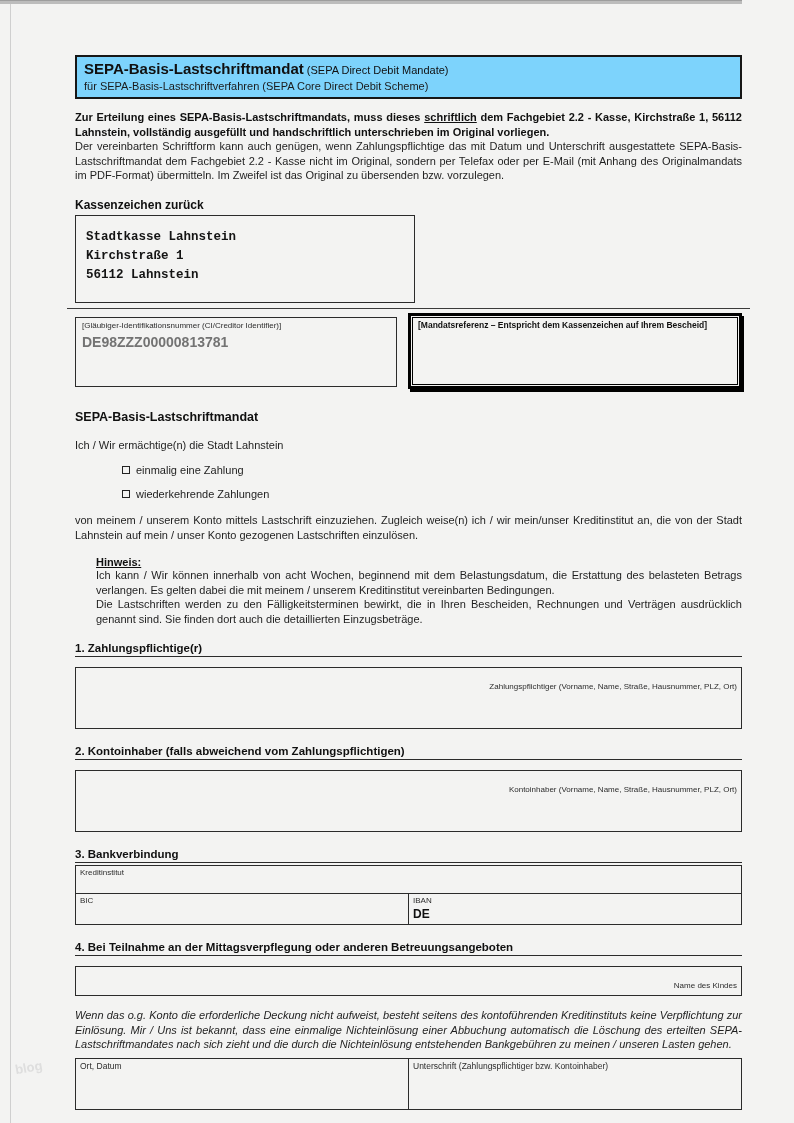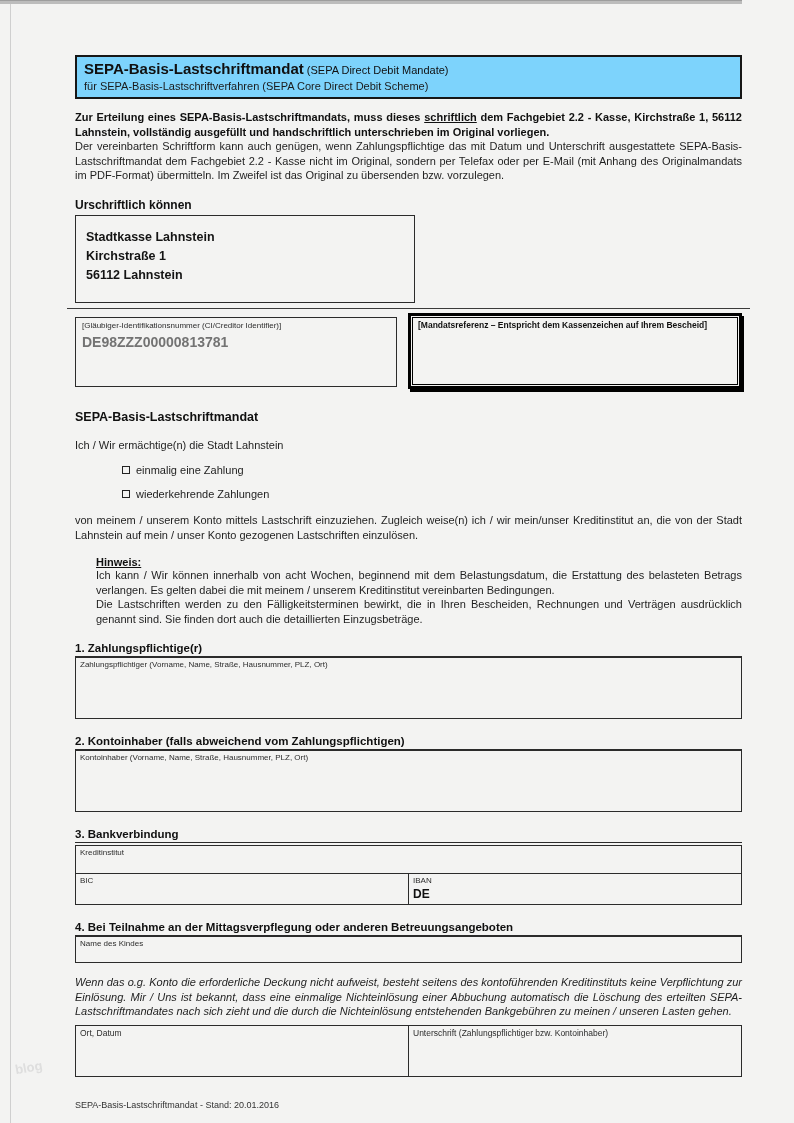--- a/index.html
+++ b/index.html
@@ -23,21 +23,21 @@
   .header-box .t1 { font-size:15px; font-weight:bold; line-height:19px; color:#101010; }
   .header-box .t1 .suffix { font-size:11px; font-weight:normal; }
   .header-box .t2 { font-size:11px; line-height:13px; color:#1b1b1b; }
 
   p { margin:0; line-height:14.5px; text-align:justify; }
   .p-bold { margin-top:11px; font-weight:bold; color:#101010; }
   .u { text-decoration:underline;margin-top:46px; }
 
   .h-return { margin-top:15px; font-size:12px; font-weight:bold; color:#101010; }
   .address-box { margin-top:3px; width:340px; height:88px; border:1px solid #2b2b2b;
-    padding:12px 10px; }
+    padding:12px 10px;font-family:Liberation Mono, monospace; }
   .address-box div { font-size:12.5px; font-weight:bold; line-height:19px; color:#141414; }
 
   .creditor-row { position:relative; margin-top:5px; height:88px; }
   .creditor-rule { position:absolute; left:-8px; top:0; width:683px; height:1px; background:#3a3a3a; }
   .creditor-box { position:absolute; left:0; top:9px; width:322px; height:70px;
     border:1px solid #2b2b2b; padding:3px 6px; }
   .small-label { font-size:8px; color:#2c2c2c; line-height:10px; }
   .creditor-value { font-size:14px; font-weight:bold; color:#737373; margin-top:3px; }
   .mref-outer { position:absolute; left:333px; top:5px; width:334px; height:76px;
     border:3px solid #000; padding:1px; box-shadow:2px 3px 0 0 #000; background:#f3f3f2; }
@@ -49,21 +49,21 @@
   .option-row { margin-top:12px; margin-left:47px; display:flex; align-items:center; }
   .option-row .box { width:8px; height:8px; border:1px solid #222; margin-right:6px; flex:none; }
   .option-row .lbl { font-size:11px; color:#1e1e1e; }
   .debit { margin-top:13px; }
 
   .notice { margin-top:14px;margin-left:21px; }
   .notice-h { font-weight:bold; text-decoration:underline; color:#101010; }
 
   .sec-heading { margin-top:16px; font-size:11.5px; font-weight:bold; color:#101010;
     border-bottom:1px solid #2b2b2b; padding-bottom:2px; }
-  .field-box { margin-top:0; border:1px solid #2b2b2b; padding:2px 4px; }
+  .field-box { margin-top:10px; border:1px solid #2b2b2b; padding:14px 4px;text-align:right; }
   .field-tall { height:62px; }
   .field-short { height:27px; }
 
   .bank-table { margin-top:2px; border:1px solid #2b2b2b; }
   .bank-row1 { height:28px; border-bottom:1px solid #2b2b2b; padding:2px 4px; }
   .bank-row2 { display:flex; height:30px; }
   .bank-bic { width:333px; border-right:1px solid #2b2b2b; padding:2px 4px; }
   .bank-iban { flex:1; padding:2px 4px; }
   .iban-prefix { font-size:12px; font-weight:bold; color:#101010; margin-top:1px; }
 
@@ -88,21 +88,21 @@
     <div class="header-box">
       <div class="t1">
         <span>SEPA-Basis-Lastschriftmandat</span><span class="suffix"> (SEPA Direct Debit Mandate)</span>
       </div>
       <div class="t2">für SEPA-Basis-Lastschriftverfahren (SEPA Core Direct Debit Scheme)</div>
     </div>
 
     <p class="p-bold"><span>Zur Erteilung eines SEPA-Basis-Lastschriftmandats, muss dieses </span><span class="u">schriftlich</span><span> dem Fachgebiet 2.2 - Kasse, Kirchstraße 1, 56112 Lahnstein, vollständig ausgefüllt und handschriftlich unterschrieben im Original vorliegen.</span></p>
     <p>Der vereinbarten Schriftform kann auch genügen, wenn Zahlungspflichtige das mit Datum und Unterschrift ausgestattete SEPA-Basis-Lastschriftmandat dem Fachgebiet 2.2 - Kasse nicht im Original, sondern per Telefax oder per E-Mail (mit Anhang des Originalmandats im PDF-Format) übermitteln. Im Zweifel ist das Original zu übersenden bzw. vorzulegen.</p>
 
-    <div class="h-return">Urschriftlich können</div>
+    <div class="h-return">Kassenzeichen zurück</div>
 
     <div class="address-box">
       <div>Stadtkasse Lahnstein</div>
       <div>Kirchstraße 1</div>
       <div>56112 Lahnstein</div>
     </div>
 
     <div class="creditor-row">
       <div class="creditor-rule"></div>
       <div class="creditor-box">

